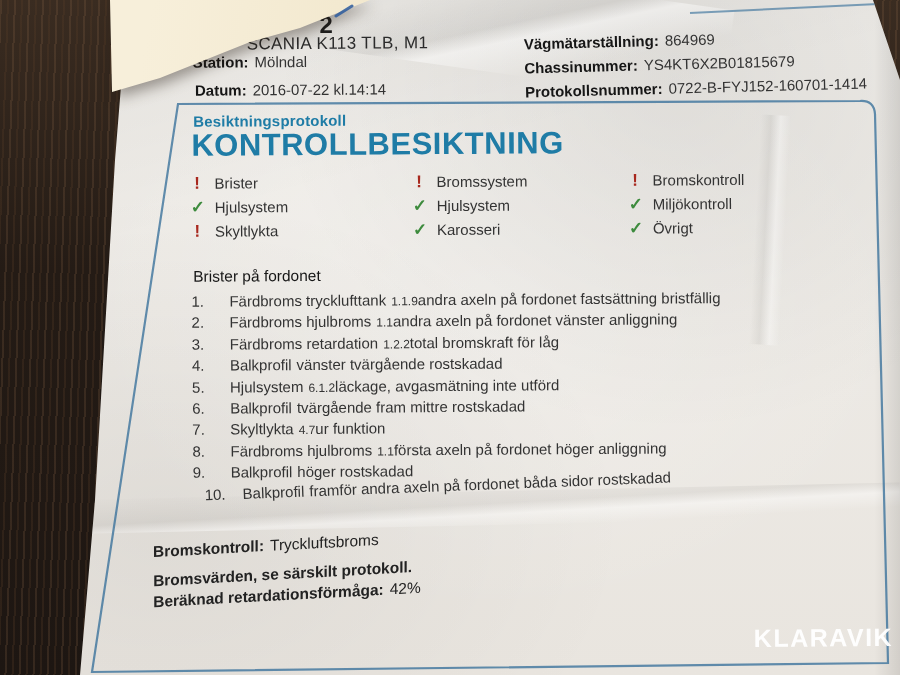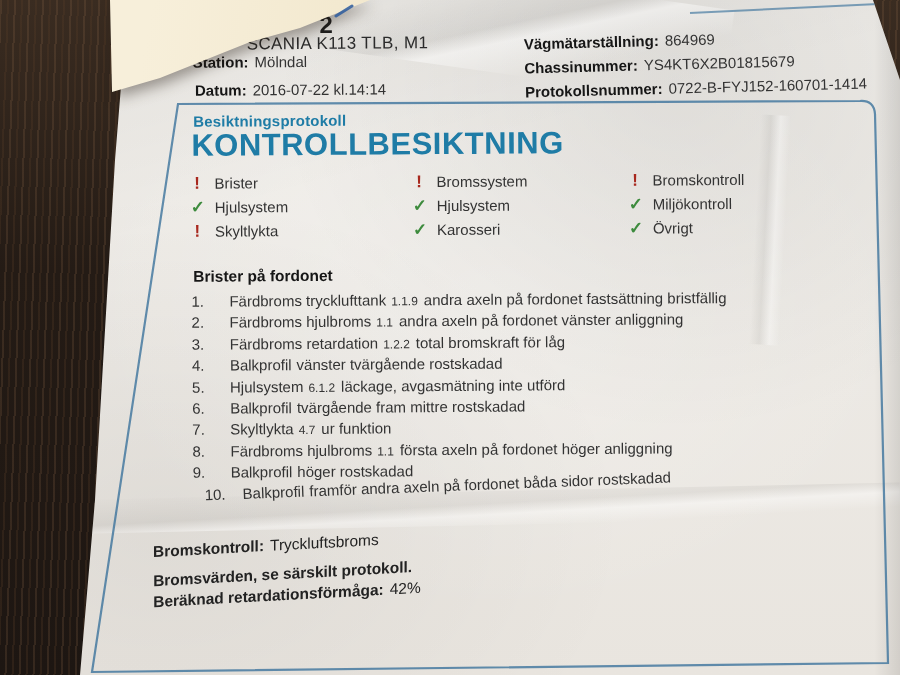--- a/index.html
+++ b/index.html
@@ -51,26 +51,26 @@
   .blue{color:#1f7ca6;}
 
   .systems{position:absolute;left:190px;top:172px;display:grid;
     grid-template-columns:222px 216px auto;grid-template-rows:repeat(3,24px);
     grid-auto-flow:column;}
   .sys{display:flex;gap:11px;align-items:baseline;font-size:15px;color:#333;}
   .sys .mark{width:13px;text-align:center;font-weight:800;font-size:17px;line-height:20px;}
   .mark[data-status="defect"]{color:#a8281e;}
   .mark[data-status="ok"]{color:#3d8b3d;}
 
-  .defects-h{left:192px;top:266px;font-size:15.5px;font-weight:700;color:#161616;text-align:right;}
+  .defects-h{left:192px;top:266px;font-size:15.5px;font-weight:400;color:#161616;text-align:right;}
   .defects{position:absolute;left:190px;top:291px;}
   .defect-row{height:21.4px;white-space:nowrap;font-size:15px;color:#333;}
   .dnum{display:inline-block;width:38px;}
   .dname{margin-right:5px;}
-  .dcode{font-size:12px;margin-right:6px;}
+  .dcode{font-size:12px;}
   .dcode:empty{display:none;}
   .defect-row.r10{transform:rotate(-1.8deg);transform-origin:0 50%;padding-left:12px;margin-top:1px;}
 
   .brake{left:150px;top:541px;font-size:15.5px;transform:rotate(-2.7deg) skewX(-3deg);transform-origin:0 0;color:#222;}
   .brake .b1{margin-bottom:11px;}
   .brake .b2{margin-bottom:3px;font-weight:700;}
   .brake .blab{font-weight:700;}
   .brake .bval{font-weight:400;margin-left:6px;}
 
   .watermark{left:750px;top:626px;font-size:25px;font-weight:800;letter-spacing:1.5px;
@@ -183,20 +183,21 @@
       <div class="abs brake">
         <div class="b1">
           <span class="blab">Bromskontroll:</span><span class="bval">Tryckluftsbroms</span>
         </div>
         <div class="b2">Bromsvärden, se särskilt protokoll.</div>
         <div class="b3">
           <span class="blab">Beräknad retardationsförmåga:</span><span class="bval">42%</span>
         </div>
       </div>
 
+      <div class="abs watermark">KLARAVIK</div>
     </div>
   </div>
 
   <div class="fold-wrap">
     <div class="fold"></div>
   </div>
   <svg class="pen" width="20" height="14" viewBox="0 0 20 14">
     <path d="M2,12 L18,2" stroke="#2d5c9e" stroke-width="3" stroke-linecap="round" opacity="0.85"></path>
   </svg>
 

